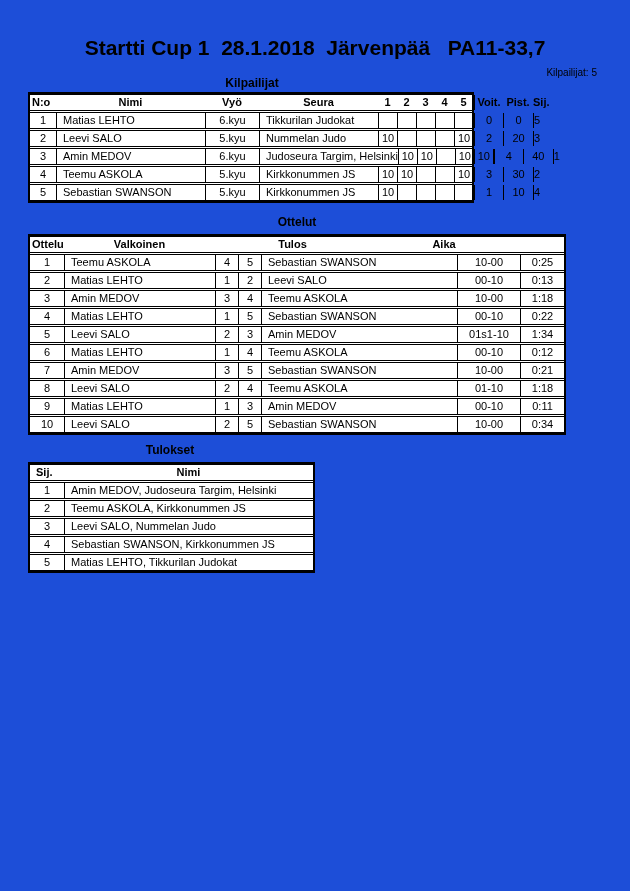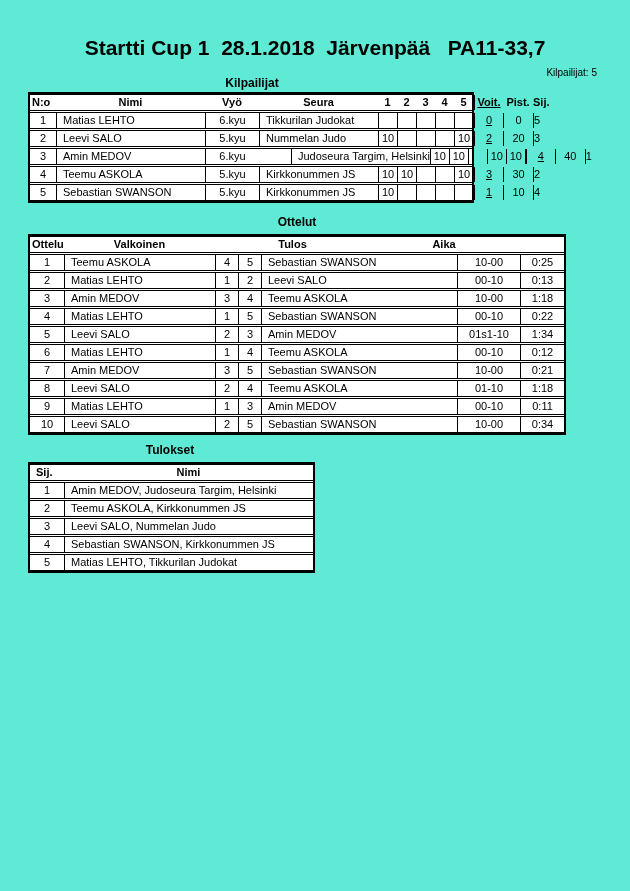--- a/index.html
+++ b/index.html
@@ -1,17 +1,17 @@
 <!DOCTYPE html>
 <html><head>
 <meta charset="utf-8">
 <style>
   html,body { margin:0; padding:0; background:#fff; }
   .page {
-    position:relative; width:630px; height:891px; background:#5eead4;
+    position:relative; width:630px; height:891px; background:#1d4ed8;
     font-family:"Liberation Sans","DejaVu Sans",sans-serif; color:#000;
     overflow:hidden;
   }
   .title {
     position:absolute; top:36px; left:0; width:630px;
     text-align:center; font-size:21px; font-weight:bold; white-space:pre;
   }
   .sec {
     position:absolute; font-size:12px; font-weight:bold; text-align:center;
   }
@@ -32,25 +32,25 @@
     display:flex; box-sizing:border-box; height:17px;
     border-top:1px solid #000; border-bottom:1px solid #000;
   }
   .r + .r { margin-top:1px; }
   .c {
     box-sizing:border-box; border-left:1px solid #000;
     font-size:11px; line-height:15px; white-space:nowrap; overflow:visible;
   }
   .c:first-child { border-left:none; }
   .hdr .c { border-left:none; font-weight:bold; }
-  .thick, .hdr .thick { border-left:2px solid #000 !important;text-decoration:underline; }
+  .thick, .hdr .thick { border-left:2px solid #000 !important; }
   .ctr { text-align:center; }
   .lft { padding-left:6px; }
   .hpad { padding-left:2px; }
-  .ovf { position:relative; z-index:2;margin-left:32px; }
+  .ovf { position:relative; z-index:2; }
   
   .w-no    { flex:0 0 26px; }
   .w-nimi  { flex:0 0 149px; }
   .w-vyo   { flex:0 0 54px; }
   .w-seura { flex:0 0 119px; }
   .w-r     { flex:0 0 19px; }
   .w-voit  { flex:0 0 30px; }
   .w-sij   { flex:1 1 auto; }
   
   .w-ott   { flex:0 0 34px; }

